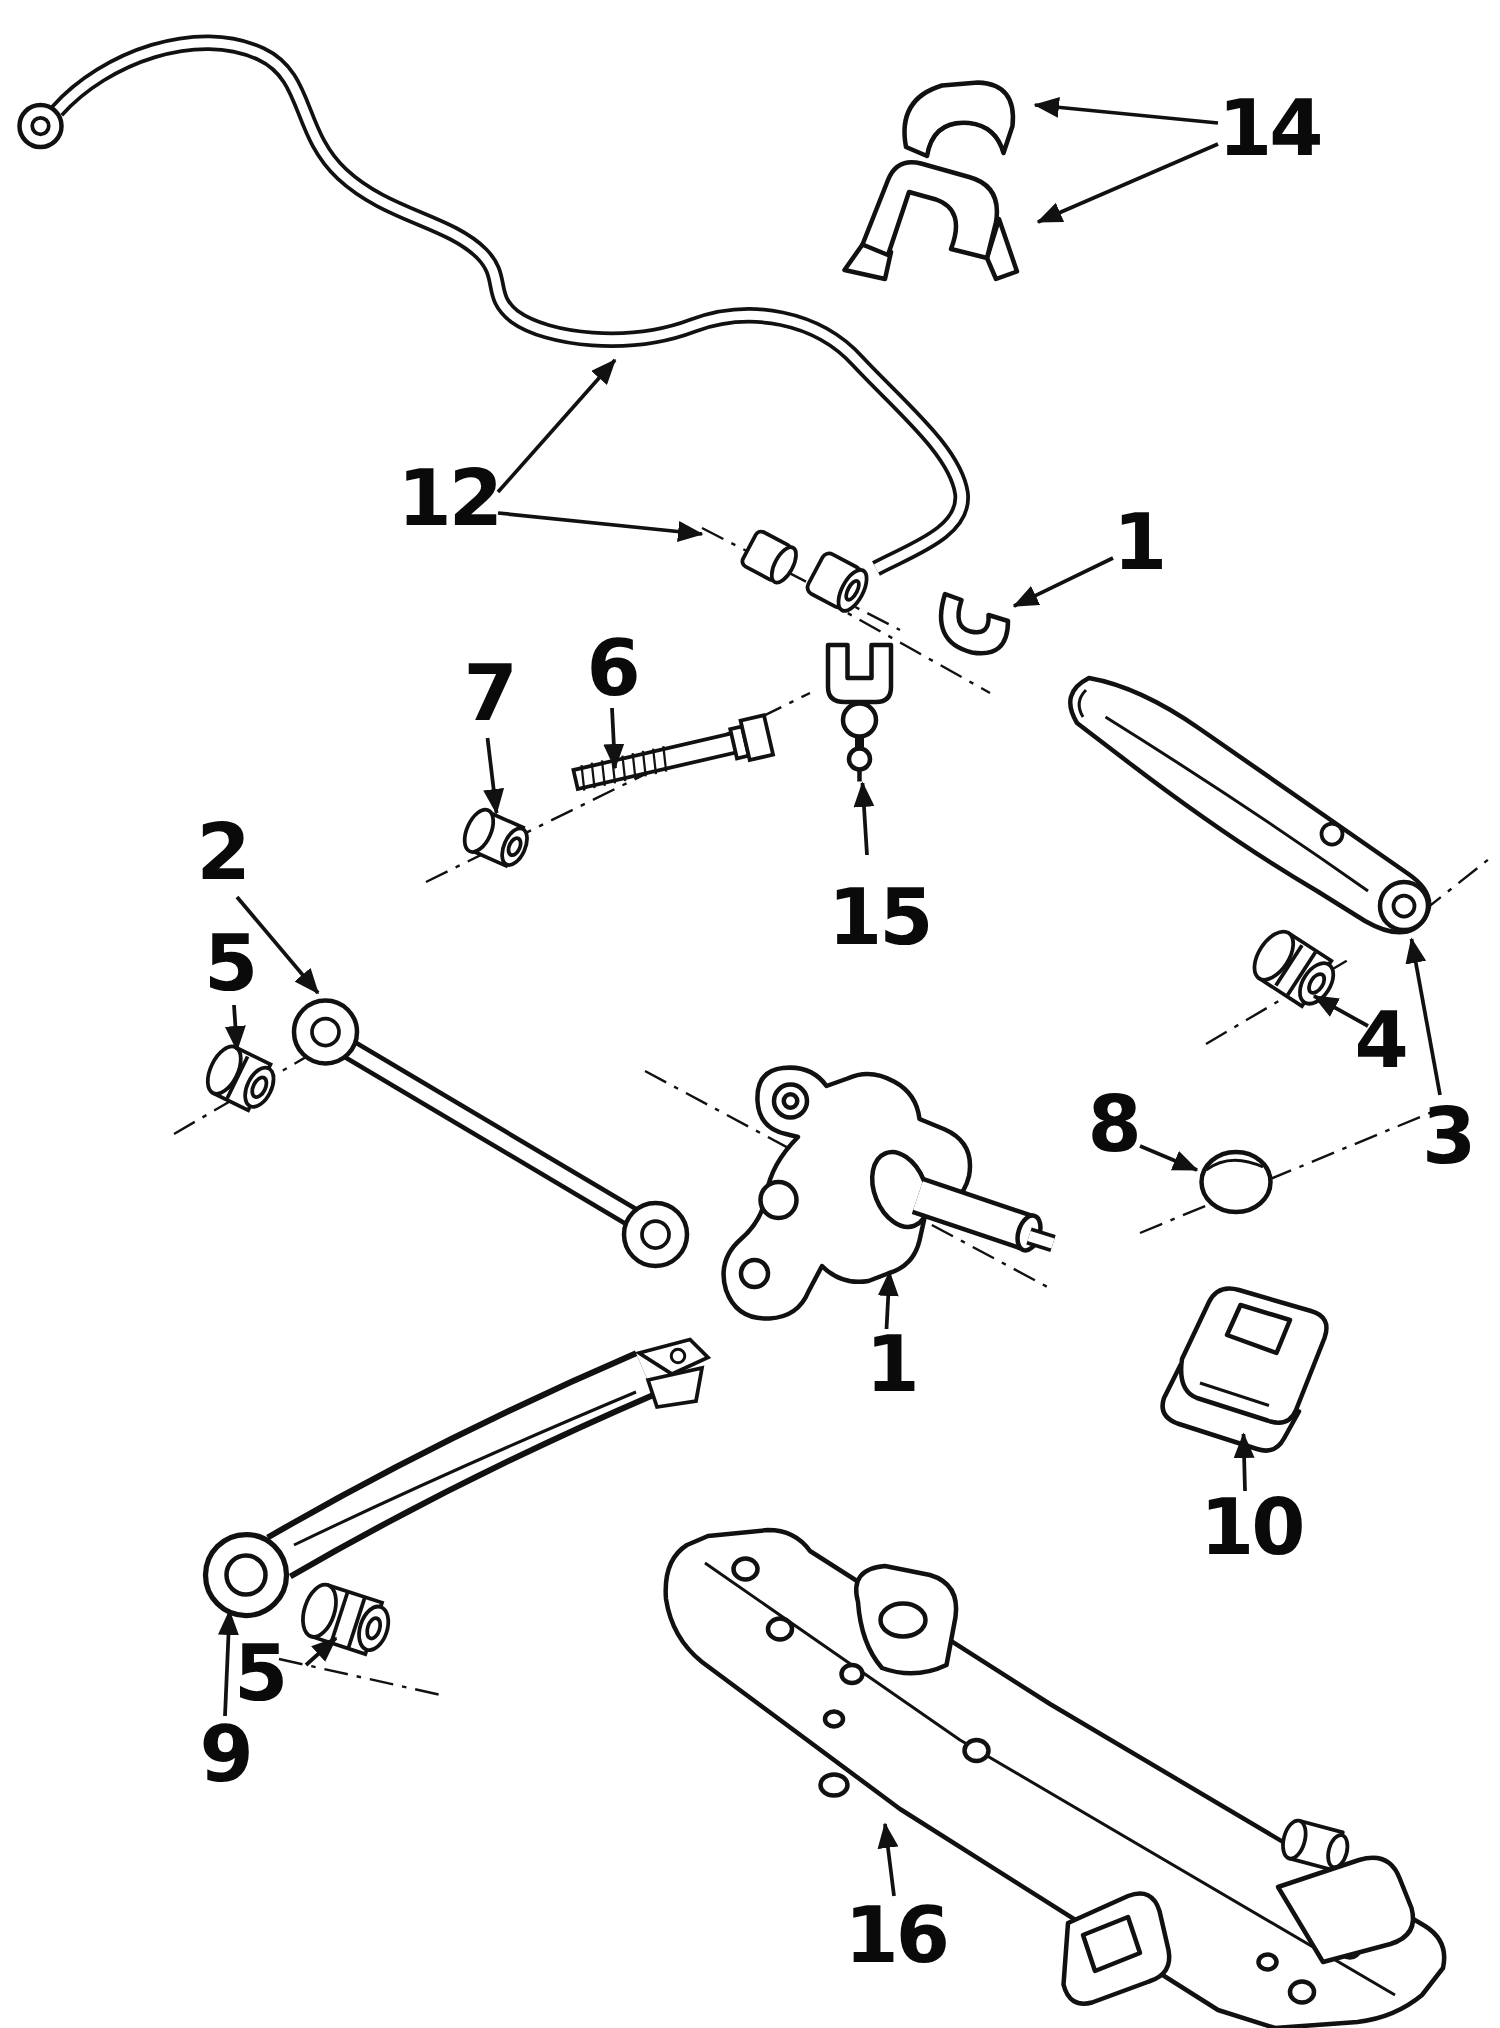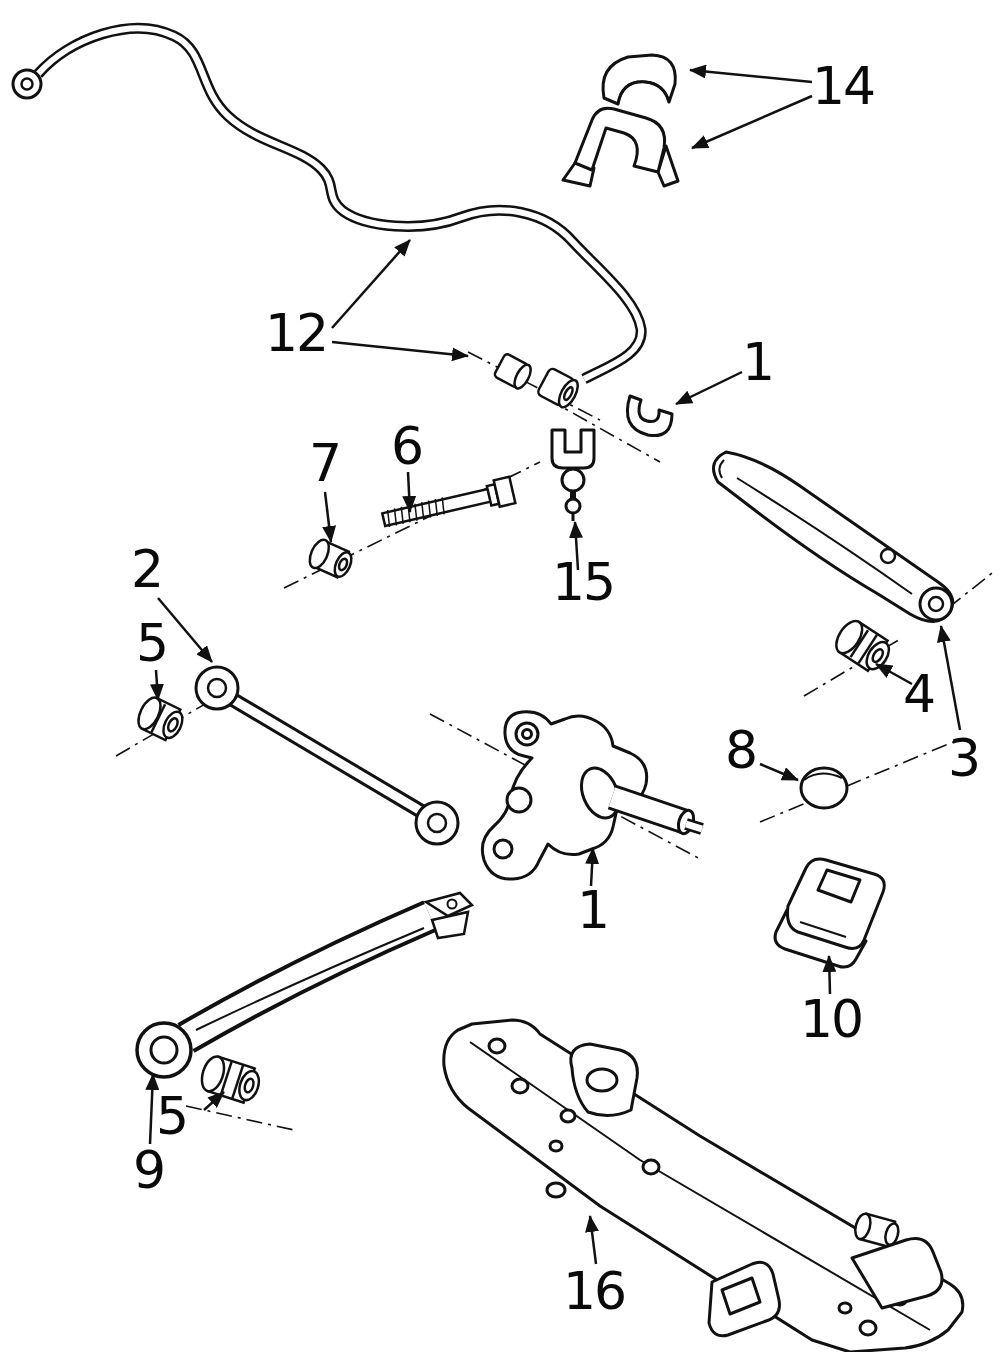--- a/index.html
+++ b/index.html
@@ -6,21 +6,21 @@
   .stage{
     position:relative;
     width:1000px;height:1352px;
     background:#ffffff;
     overflow:hidden;
     font-family:"DejaVu Sans", sans-serif;
   }
   .stage svg{position:absolute;left:0;top:0}
   .callout{
     position:absolute;
-    font-weight:normal;
+    font-weight:bold;
     font-size:52px;
     line-height:1;
     letter-spacing:-2px;
     color:#0a0a0a;
     user-select:none;
     white-space:nowrap;
   }
 </style>
 </head>
 <body>
@@ -245,16 +245,16 @@
   <div class="callout" style="left:136px;top:617px">5</div>
   <div class="callout" style="left:391px;top:420px">6</div>
   <div class="callout" style="left:309px;top:437px">7</div>
   <div class="callout" style="left:725px;top:724px">8</div>
   <div class="callout" style="left:133px;top:1144px">9</div>
   <div class="callout" style="left:156px;top:1090px">5</div>
   <div class="callout" style="left:800px;top:993px">10</div>
   <div class="callout" style="left:265px;top:307px">12</div>
   <div class="callout" style="left:742px;top:336px">1</div>
   <div class="callout" style="left:812px;top:60px">14</div>
-  <div class="callout" style="left:552px;top:556px">15</div>
+  <div class="callout" style="left:552px;top:586px">15</div>
   <div class="callout" style="left:563px;top:1265px">16</div>
 
 </div>
 
 </body></html>

